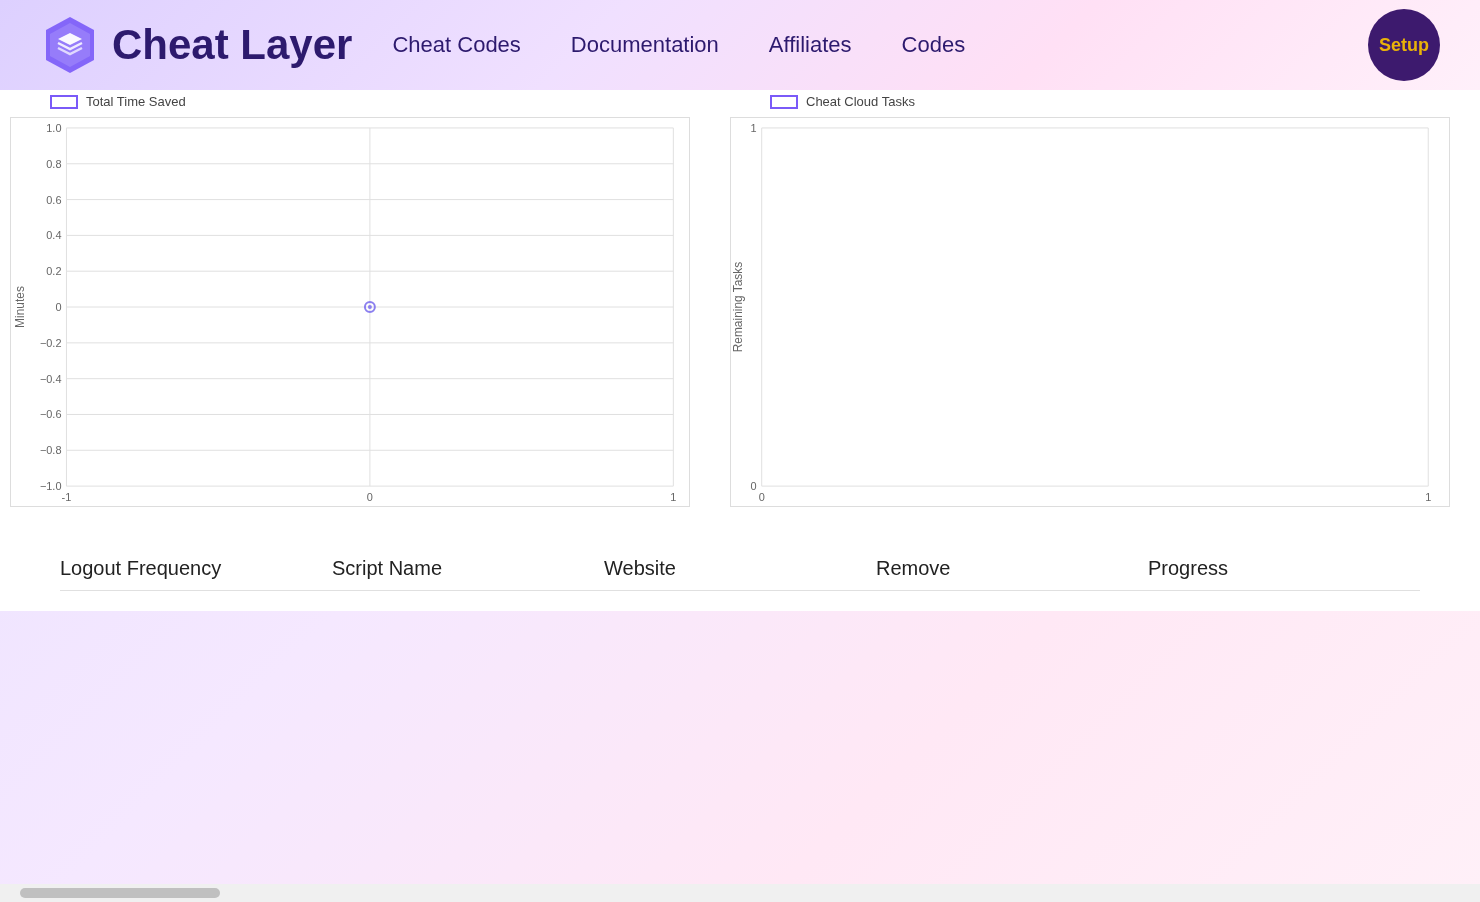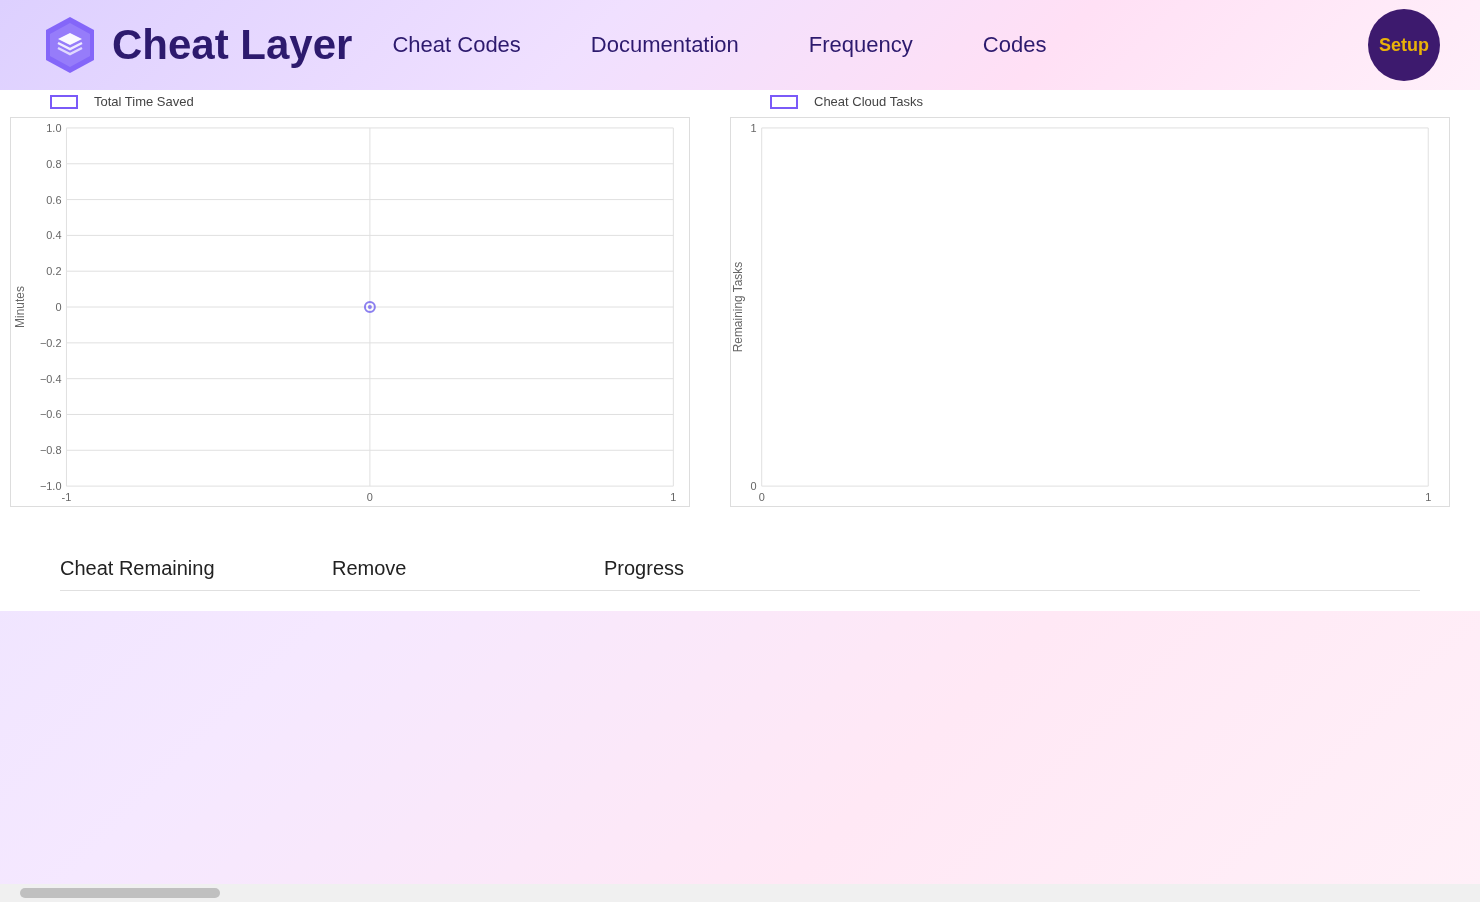--- a/index.html
+++ b/index.html
@@ -30,21 +30,21 @@
       height: 60px;
     }
     .logo-text {
       font-size: 42px;
       font-weight: 700;
       color: #2d1a6e;
     }
     nav {
       display: flex;
       align-items: center;
-      gap: 70px;
+      gap: 50px;
       flex: 1;
     }
     .nav-link {
       font-size: 22px;
       color: #2d1a6e;
       text-decoration: none;
       font-weight: 500;
       cursor: pointer;
     }
     .setup-btn {
@@ -71,21 +71,21 @@
       padding: 0 10px 30px 10px;
     }
     .chart-right {
       flex: 1;
       padding: 0 20px 30px 10px;
     }
 
     .chart-legend {
       display: flex;
       align-items: center;
-      gap: 16px;
+      gap: 8px;
       padding: 4px 0 8px 40px;
       font-size: 13px;
       color: #444;
     }
     .legend-box {
       display: inline-block;
       width: 28px;
       height: 14px;
       border: 2px solid #7a5af8;
       background: transparent;
@@ -148,21 +148,21 @@
 
       <path d="M30 18 L42 24 L30 30 L18 24 Z" fill="white" opacity="0.95"></path>
       <path d="M18 28 L30 34 L42 28" stroke="white" stroke-width="2.5" fill="none" opacity="0.85"></path>
       <path d="M18 33 L30 39 L42 33" stroke="white" stroke-width="2.5" fill="none" opacity="0.7"></path>
     </svg>
     <span class="logo-text">Cheat Layer</span>
   </div>
   <nav>
     <a class="nav-link">Cheat Codes</a>
     <a class="nav-link">Documentation</a>
-    <a class="nav-link">Frequency</a>
+    <a class="nav-link">Affiliates</a>
     <a class="nav-link">Codes</a>
   </nav>
   <button class="setup-btn">Setup</button>
 </header>
 
 <div class="charts-section">
 
   <div class="chart-left">
     <div class="chart-legend">
       <span class="legend-box"></span>
@@ -252,21 +252,27 @@
       <text transform="rotate(-90, 10, 190)" x="10" y="190" fill="#666" font-size="12" text-anchor="middle">Remaining Tasks</text>
 
       <text x="365" y="400" fill="#666" font-size="12" text-anchor="middle">Day Of Month</text>
     </svg>
   </div>
 </div>
 
 <div class="table-section">
   <div class="table-header">
     <div class="th">
-      <span>Cheat Remaining</span>
+      <span>Logout Frequency</span>
+    </div>
+    <div class="th">
+      <span>Script Name</span>
+    </div>
+    <div class="th">
+      <span>Website</span>
     </div>
     <div class="th">
       <span>Remove</span>
     </div>
     <div class="th">
       <span>Progress</span>
     </div>
   </div>
 </div>
 

